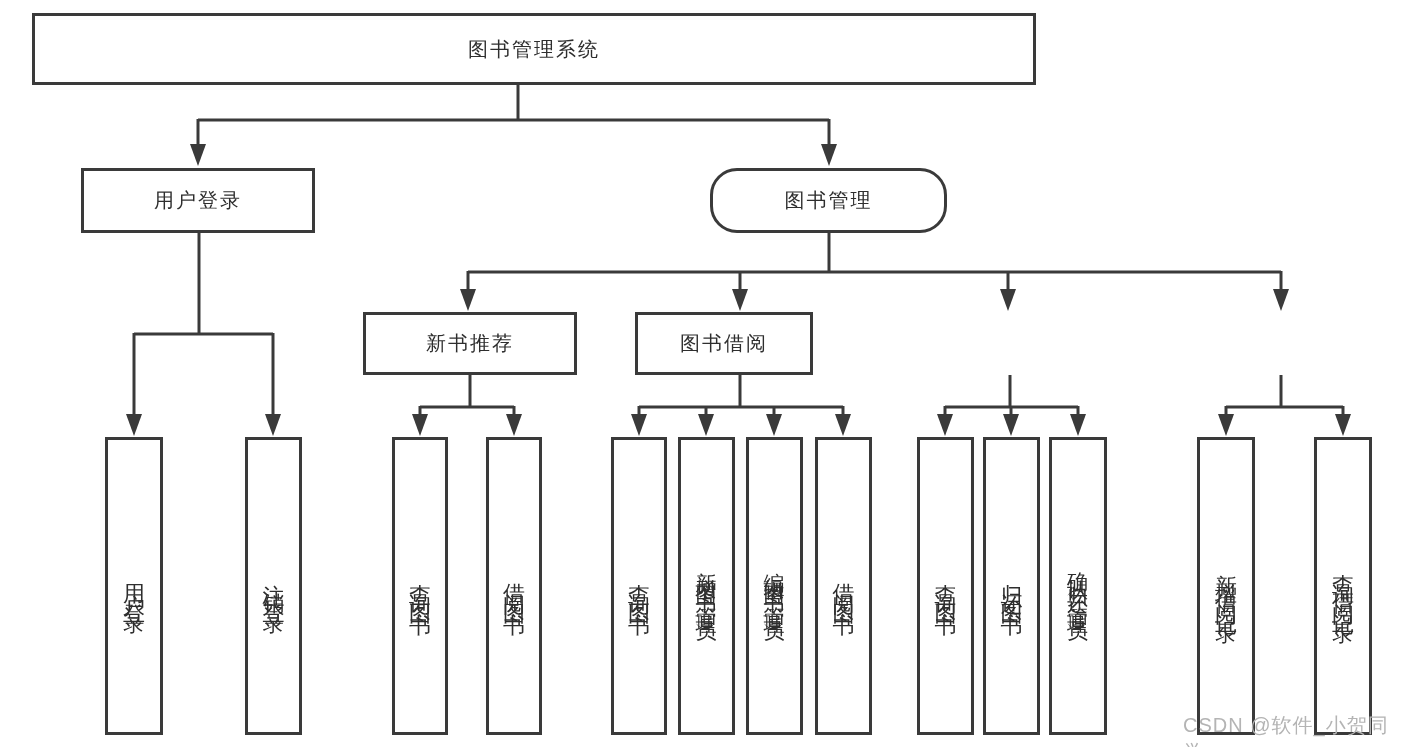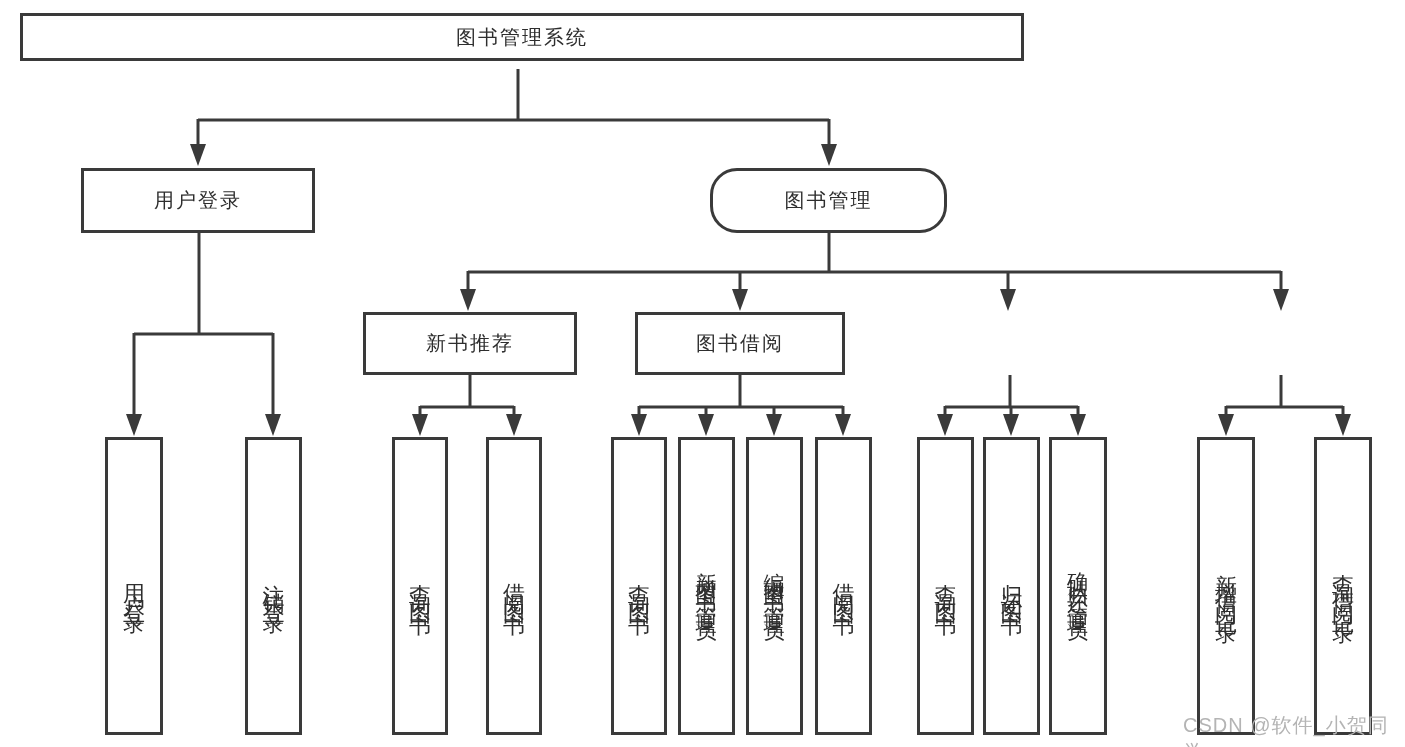--- a/index.html
+++ b/index.html
@@ -113,27 +113,27 @@
       <polygon points="766,414 782,414 774,436"></polygon>
       <polygon points="835,414 851,414 843,436"></polygon>
       <polygon points="937,414 953,414 945,436"></polygon>
       <polygon points="1003,414 1019,414 1011,436"></polygon>
       <polygon points="1070,414 1086,414 1078,436"></polygon>
       <polygon points="1218,414 1234,414 1226,436"></polygon>
       <polygon points="1335,414 1351,414 1343,436"></polygon>
     </g>
   </svg>
 
-  <div class="node" style="left:20px; top:13px; width:1004px; height:48px;">图书管理系统</div>
+  <div class="node" style="left:32px; top:13px; width:1004px; height:72px;">图书管理系统</div>
 
   <div class="node" style="left:81px; top:168px; width:234px; height:65px;">用户登录</div>
   <div class="node" style="left:710px; top:168px; width:237px; height:65px;border-radius:27px;">图书管理</div>
 
   <div class="node" style="left:363px; top:312px; width:214px; height:63px;">新书推荐</div>
-  <div class="node" style="left:635px; top:312px; width:210px; height:63px;">图书借阅</div>
+  <div class="node" style="left:635px; top:312px; width:178px; height:63px;">图书借阅</div>
 
   <div class="node vnode" style="left:105px; top:437px; width:58px; height:298px;">用户登录</div>
   <div class="node vnode" style="left:245px; top:437px; width:57px; height:298px;">注销登录</div>
 
   <div class="node vnode" style="left:392px; top:437px; width:56px; height:298px;">查询图书</div>
   <div class="node vnode" style="left:486px; top:437px; width:56px; height:298px;">借阅图书</div>
 
   <div class="node vnode" style="left:611px; top:437px; width:56px; height:298px;">查询图书</div>
   <div class="node vnode long" style="left:678px; top:437px; width:57px; height:298px;">新增图书（管理员）</div>
   <div class="node vnode long" style="left:746px; top:437px; width:57px; height:298px;">编辑图书（管理员）</div>

